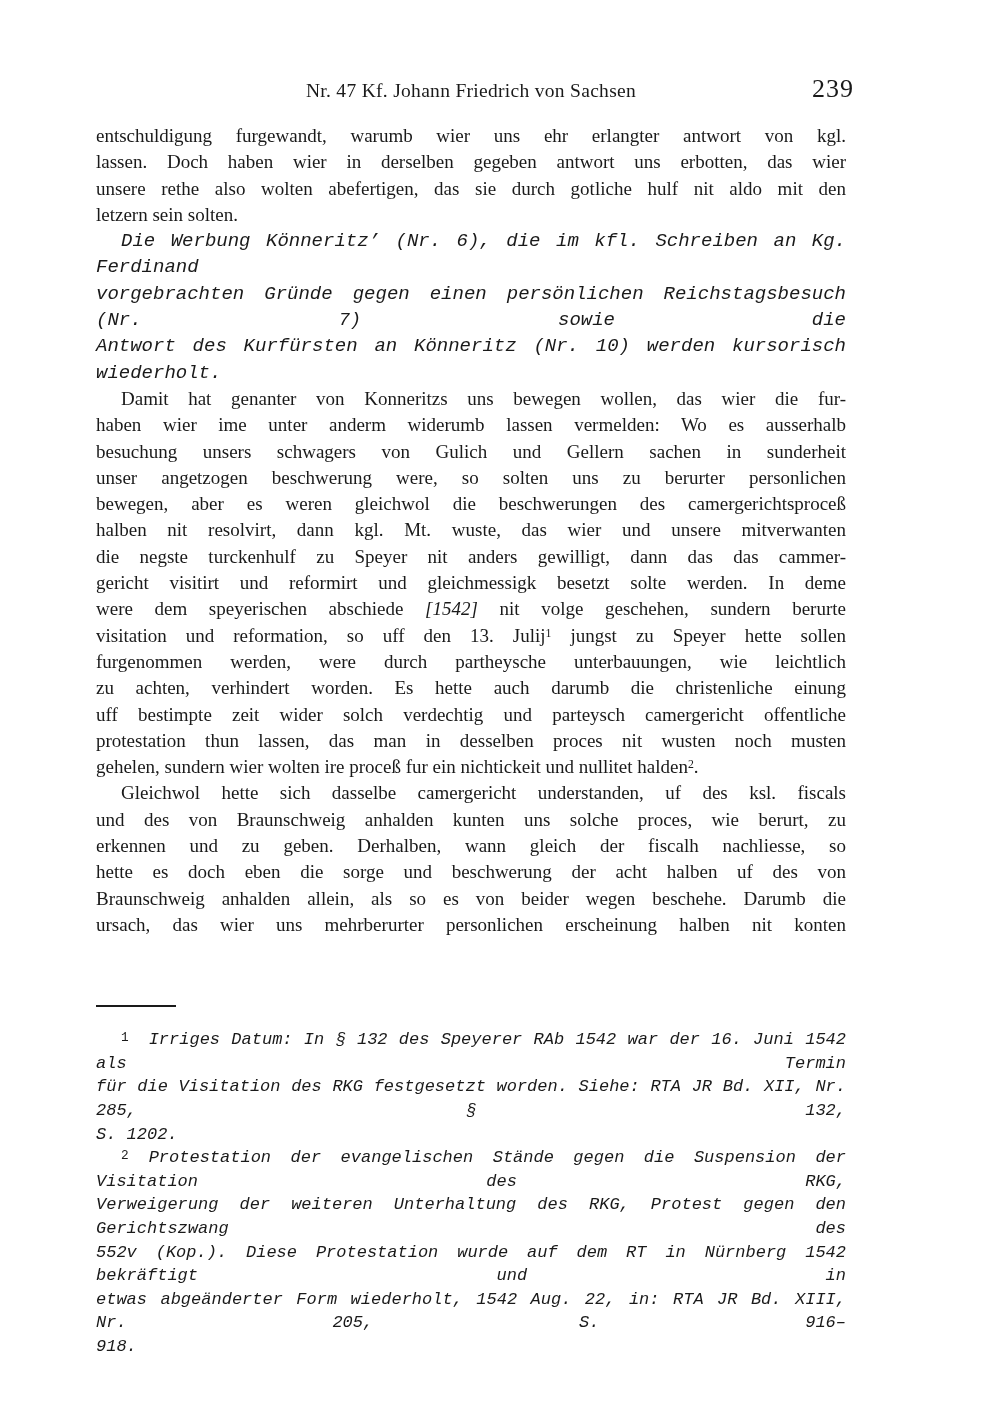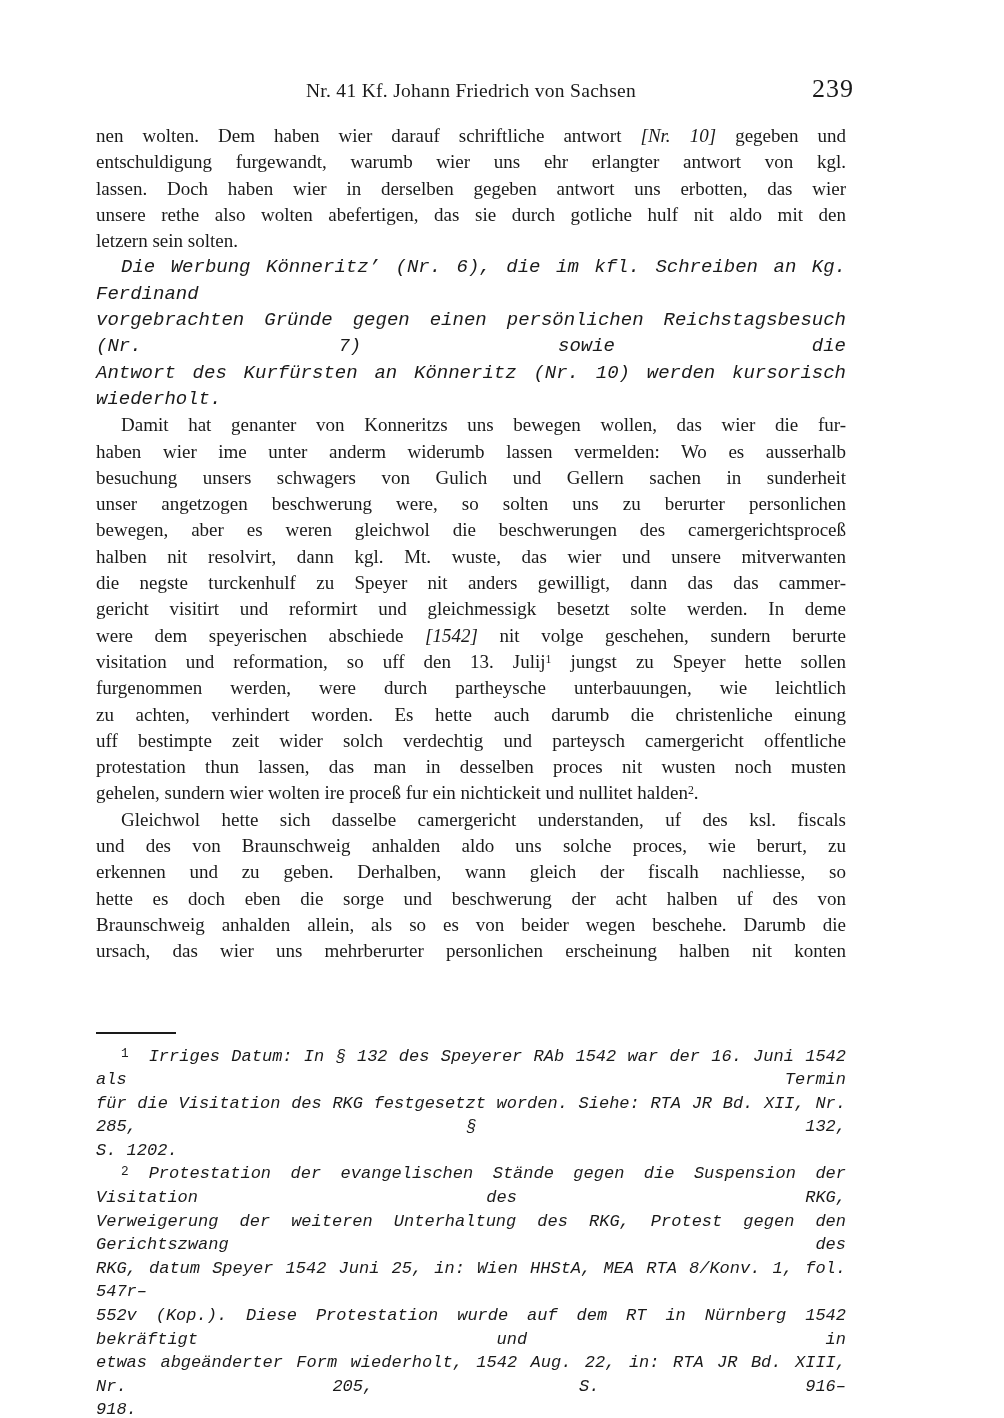--- a/index.html
+++ b/index.html
@@ -57,44 +57,43 @@
     vertical-align: 0.45em;
     line-height: 0;
   }
   .fnrule {
     width: 80px;
     height: 0;
     border-top: 2px solid #1a1a1a;
     margin-top: 67px;
   }
   .fn-block {
-    margin-top: 11px;
+    margin-top: 21px;
     font-size: 17px;
   }
   .fn-block .line { line-height: 23.6px; }
   .fnmark {
     font-style: normal;
     font-size: 75%;
     vertical-align: 0.28em;
     margin-right: 20px;
     line-height: 0;
   }
 </style>
 </head>
 <body>
 
 <div class="sheet">
   <div class="running-header">
-    <div class="running-title">Nr. 41 Kf. Johann Friedrich von Sachsen</div>
+    <div class="running-title">Nr. 47 Kf. Johann Friedrich von Sachsen</div>
     <div class="pagenum">239</div>
   </div>
 
   <div class="body-block" id="body-block">
       <div class="para">
-        <div class="line"><span>nen wolten. Dem haben wier darauf schriftliche antwort </span><span class="it">[Nr. 10]</span><span> gegeben und</span></div>
         <div class="line"><span>entschuldigung furgewandt, warumb wier uns ehr erlangter antwort von kgl.</span></div>
         <div class="line"><span>lassen. Doch haben wier in derselben gegeben antwort uns erbotten, das wier</span></div>
         <div class="line"><span>unsere rethe also wolten abefertigen, das sie durch gotliche hulf nit aldo mit den</span></div>
         <div class="line last"><span>letzern sein solten.</span></div>
       </div>
       <div class="para italic">
         <div class="line indent"><span>Die Werbung Könneritz’ (Nr. 6), die im kfl. Schreiben an Kg. Ferdinand</span></div>
         <div class="line"><span>vorgebrachten Gründe gegen einen persönlichen Reichstagsbesuch (Nr. 7) sowie die</span></div>
         <div class="line last"><span>Antwort des Kurfürsten an Könneritz (Nr. 10) werden kursorisch wiederholt.</span></div>
       </div>
@@ -110,38 +109,37 @@
         <div class="line"><span>were dem speyerischen abschiede </span><span class="it">[1542]</span><span> nit volge geschehen, sundern berurte</span></div>
         <div class="line"><span>visitation und reformation, so uff den 13. Julij</span><span class="sup">1</span><span> jungst zu Speyer hette sollen</span></div>
         <div class="line"><span>furgenommen werden, were durch partheysche unterbauungen, wie leichtlich</span></div>
         <div class="line"><span>zu achten, verhindert worden. Es hette auch darumb die christenliche einung</span></div>
         <div class="line"><span>uff bestimpte zeit wider solch verdechtig und parteysch camergericht offentliche</span></div>
         <div class="line"><span>protestation thun lassen, das man in desselben proces nit wusten noch musten</span></div>
         <div class="line last"><span>gehelen, sundern wier wolten ire proceß fur ein nichtickeit und nullitet halden</span><span class="sup">2</span><span>.</span></div>
       </div>
       <div class="para">
         <div class="line indent"><span>Gleichwol hette sich dasselbe camergericht understanden, uf des ksl. fiscals</span></div>
-        <div class="line"><span>und des von Braunschweig anhalden aldo uns solche proces, wie berurt, zu</span></div>
+        <div class="line"><span>und des von Braunschweig anhalden kunten uns solche proces, wie berurt, zu</span></div>
         <div class="line"><span>erkennen und zu geben. Derhalben, wann gleich der fiscalh nachliesse, so</span></div>
         <div class="line"><span>hette es doch eben die sorge und beschwerung der acht halben uf des von</span></div>
         <div class="line"><span>Braunschweig anhalden allein, als so es von beider wegen beschehe. Darumb die</span></div>
         <div class="line"><span>ursach, das wier uns mehrberurter personlichen erscheinung halben nit konten</span></div>
       </div>
     </div>
 
   <div class="fnrule"></div>
 
   <div class="fn-block" id="fn-block">
       <div class="para italic">
         <div class="line indent"><span class="fnmark">1</span><span>Irriges Datum: In § 132 des Speyerer RAb 1542 war der 16. Juni 1542 als Termin</span></div>
         <div class="line"><span>für die Visitation des RKG festgesetzt worden. Siehe: RTA JR Bd. XII, Nr. 285, § 132,</span></div>
         <div class="line last"><span>S. 1202.</span></div>
       </div>
       <div class="para italic">
         <div class="line indent"><span class="fnmark">2</span><span>Protestation der evangelischen Stände gegen die Suspension der Visitation des RKG,</span></div>
         <div class="line"><span>Verweigerung der weiteren Unterhaltung des RKG, Protest gegen den Gerichtszwang des</span></div>
-        <div class="line"><span>RKG, datum Speyer 1542 Juni 25, in: Wien HHStA, MEA RTA 8/Konv. 1, fol. 547r–</span></div>
         <div class="line"><span>552v (Kop.). Diese Protestation wurde auf dem RT in Nürnberg 1542 bekräftigt und in</span></div>
         <div class="line"><span>etwas abgeänderter Form wiederholt, 1542 Aug. 22, in: RTA JR Bd. XIII, Nr. 205, S. 916–</span></div>
         <div class="line last"><span>918.</span></div>
       </div>
     </div>
 </div>
 
 </body></html>

